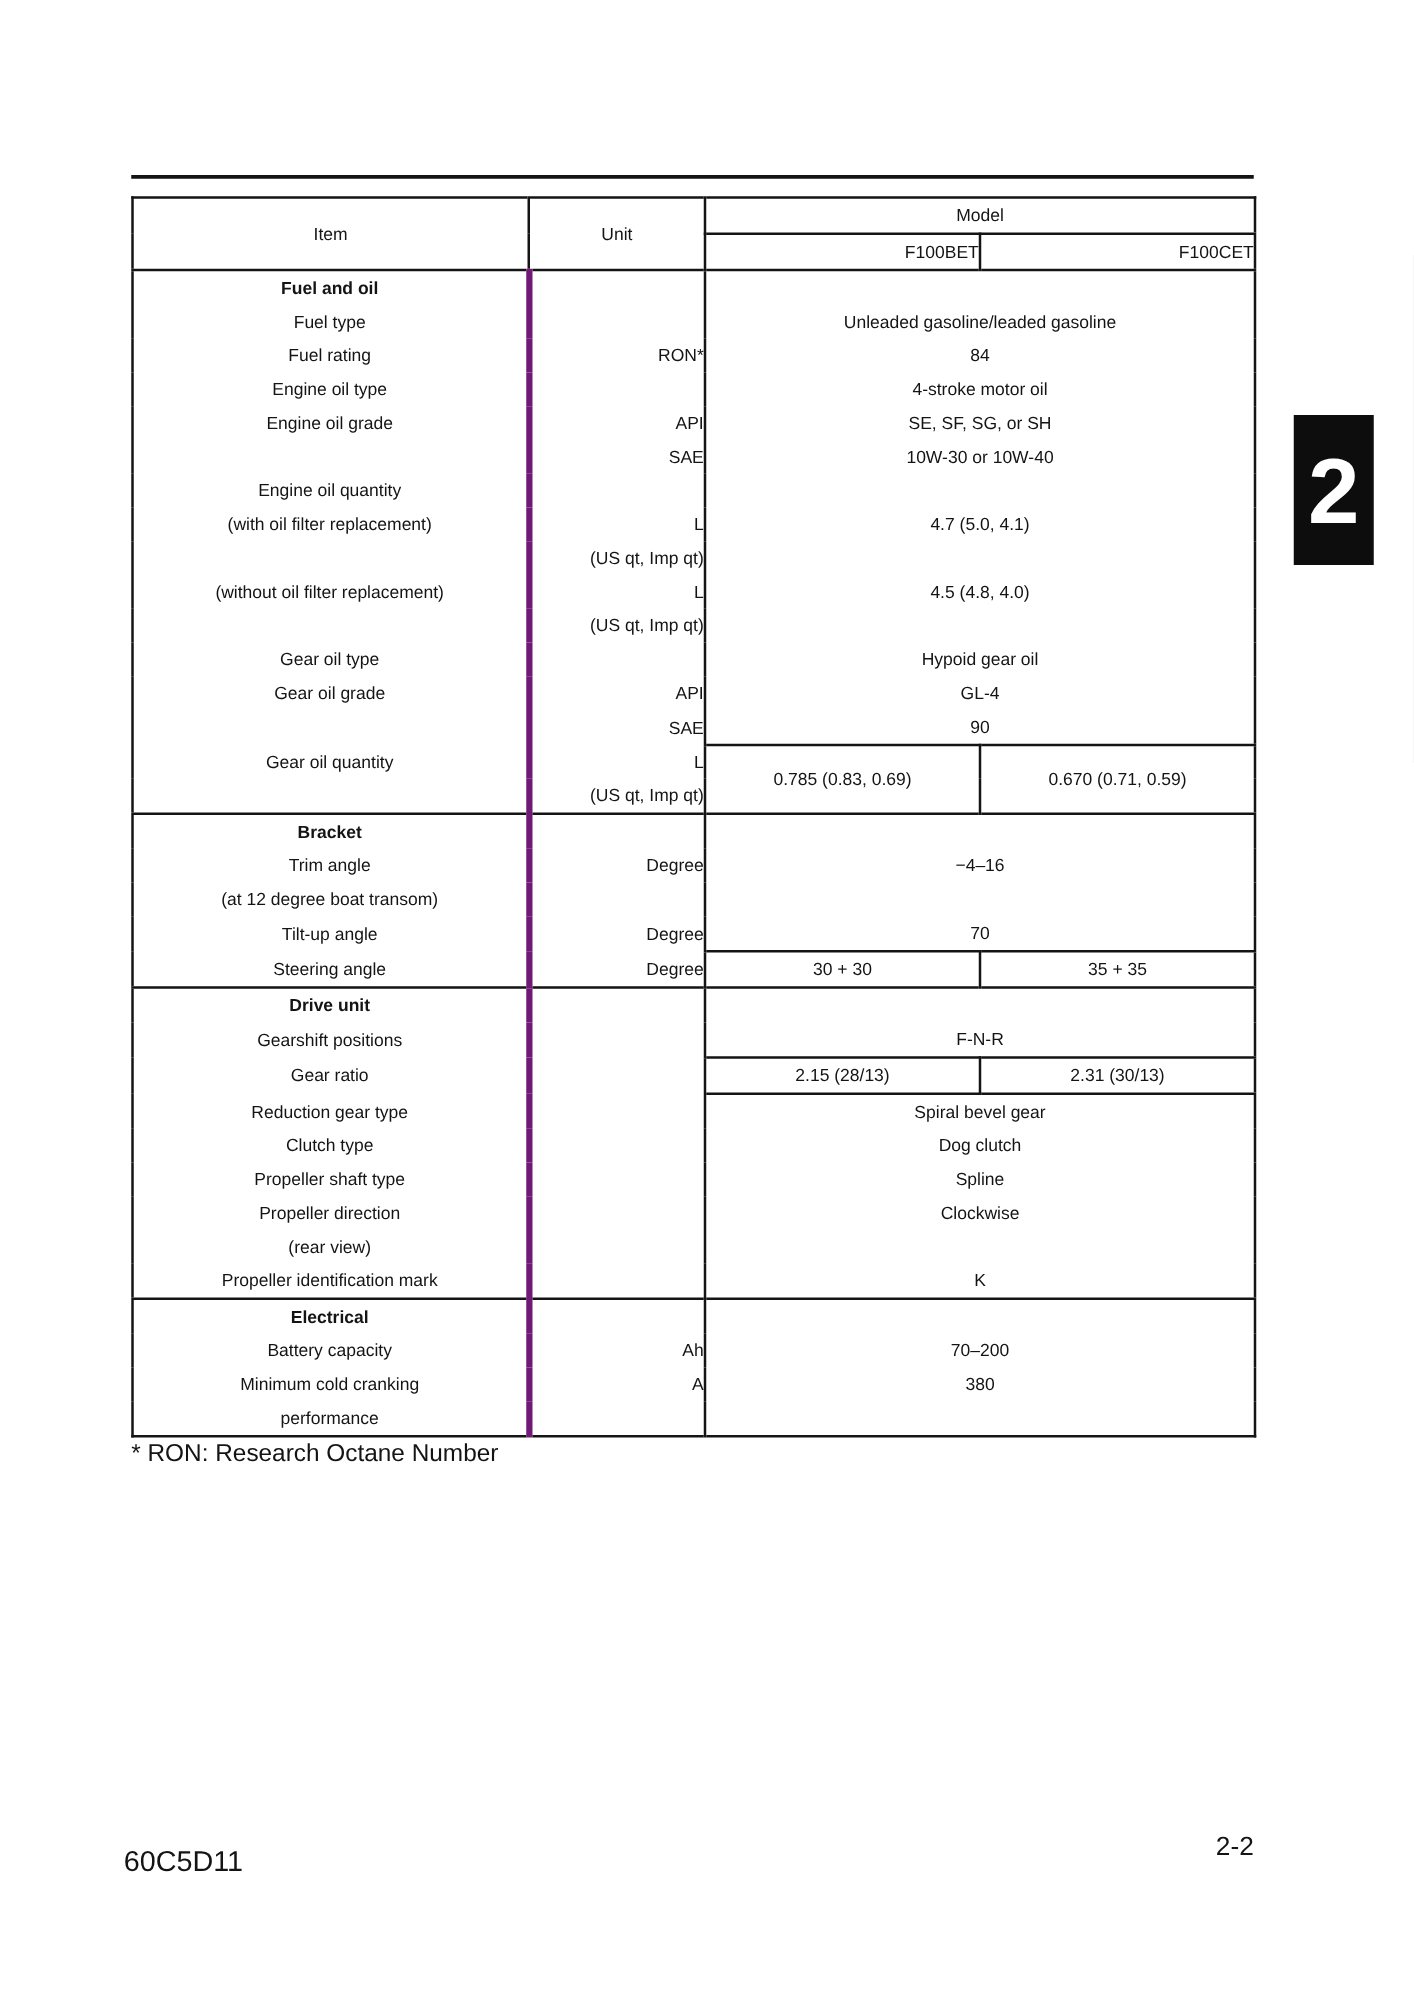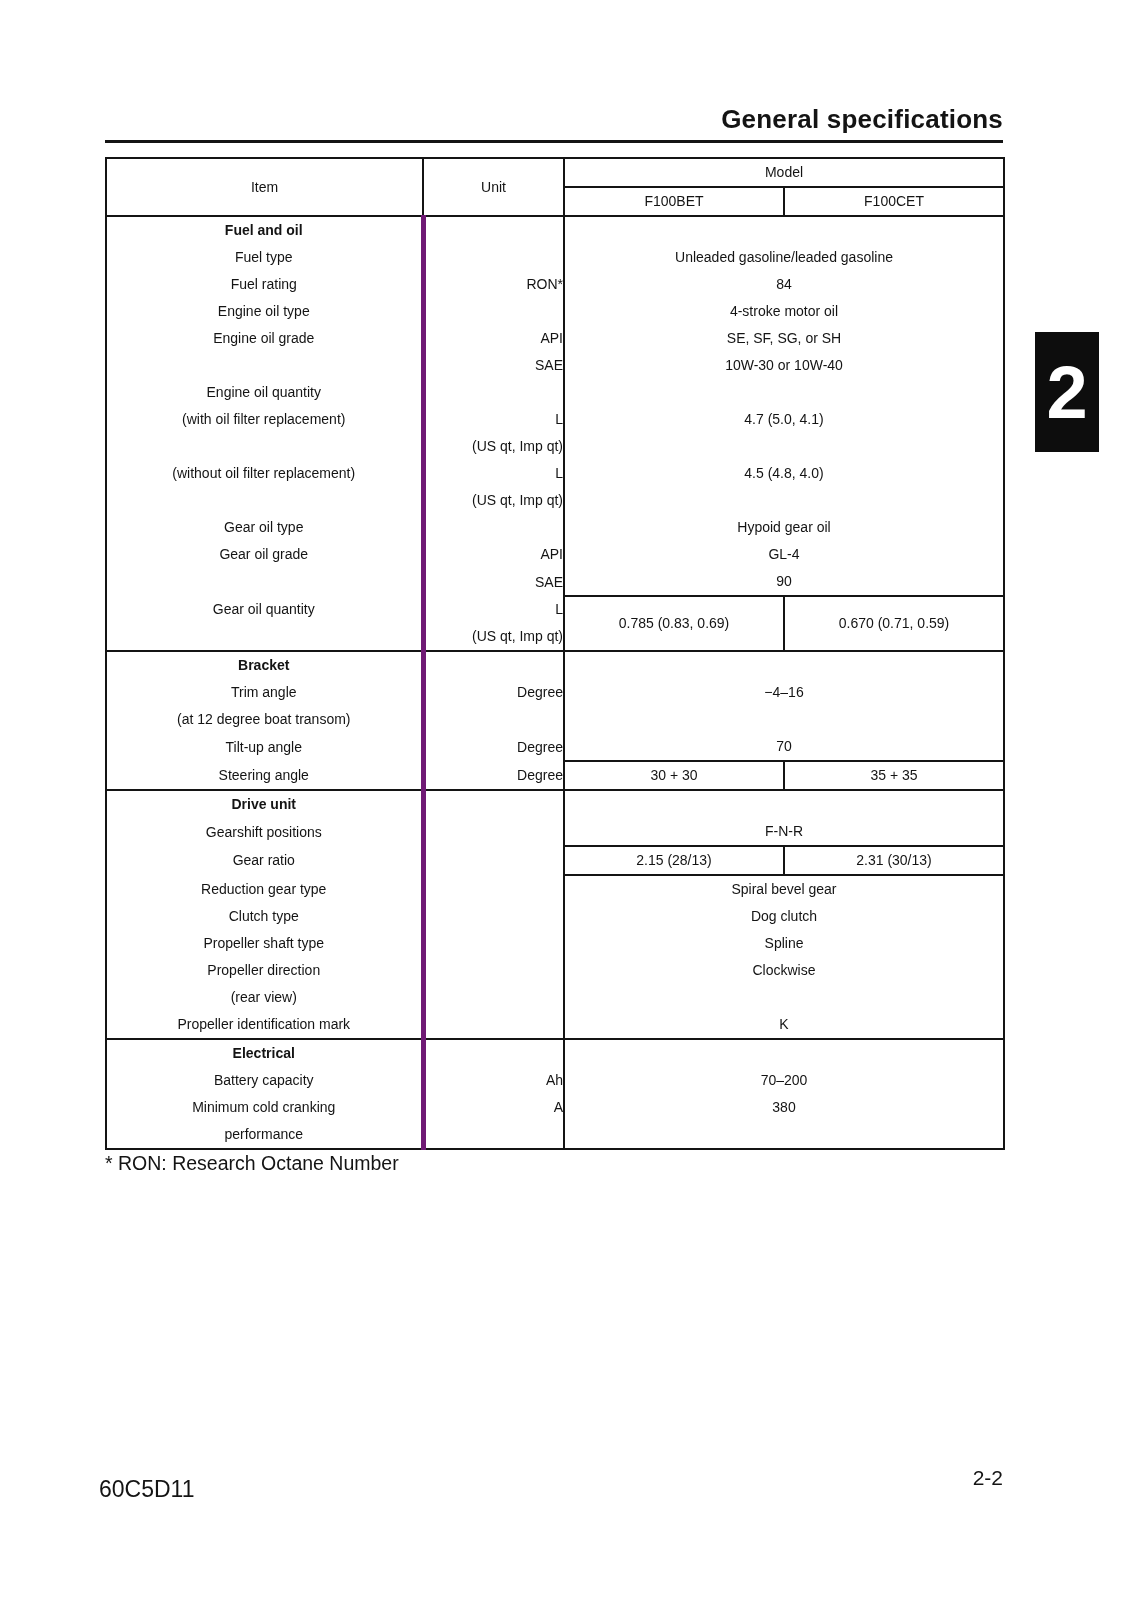--- a/index.html
+++ b/index.html
@@ -10,39 +10,38 @@
   table.spec{position:absolute;left:105px;top:157px;width:898px;border-collapse:collapse;table-layout:fixed;font-size:14px;border:2px solid #141414;}
   .spec th,.spec td{padding:0;height:27px;line-height:27px;font-weight:normal;white-space:nowrap;vertical-align:middle;}
   col.w-item{width:317px}
   col.w-unit{width:141px}
   col.w-val{width:220px}
   .c-item{text-align:center;border-right:5px solid #701a75;padding-left:11px;}
   .c-unit{text-align:right;border-right:2px solid #141414;}
   .c-val{text-align:center;}
   .h-item,.h-unit{text-align:center;border-right:2px solid #141414;padding-left:0;}
   .h-model{text-align:center;border-bottom:2px solid #141414;}
-  th.h-sub{text-align:center;}
+  th.h-sub{text-align:right;}
   .vr{border-right:2px solid #141414;}
   .vt{border-top:2px solid #141414;}
   .vb{border-bottom:2px solid #141414;}
   .vtop{vertical-align:top;margin-left:27px;}
   tr.sec td{border-top:2px solid #141414;}
   tr.sec .c-item{font-weight:bold;}
   .i1{padding-left:28px;}
   .i2{padding-left:43px;}
   .footnote{position:absolute;left:105px;top:1152px;font-size:19.5px;}
   .footer-left{position:absolute;left:99px;top:1476px;font-size:23px;}
   .footer-right{position:absolute;right:128px;top:1466px;font-size:21px;}
 </style>
 </head>
 <body>
 
 <div class="page">
 
-  <div class="doc-title">General specifications</div>
   <div class="title-rule"></div>
   <div class="chapter-tab">2</div>
 
   <table class="spec">
     <colgroup>
         <col class="w-item">
         <col class="w-unit">
         <col class="w-val">
         <col class="w-val">
       </colgroup>

